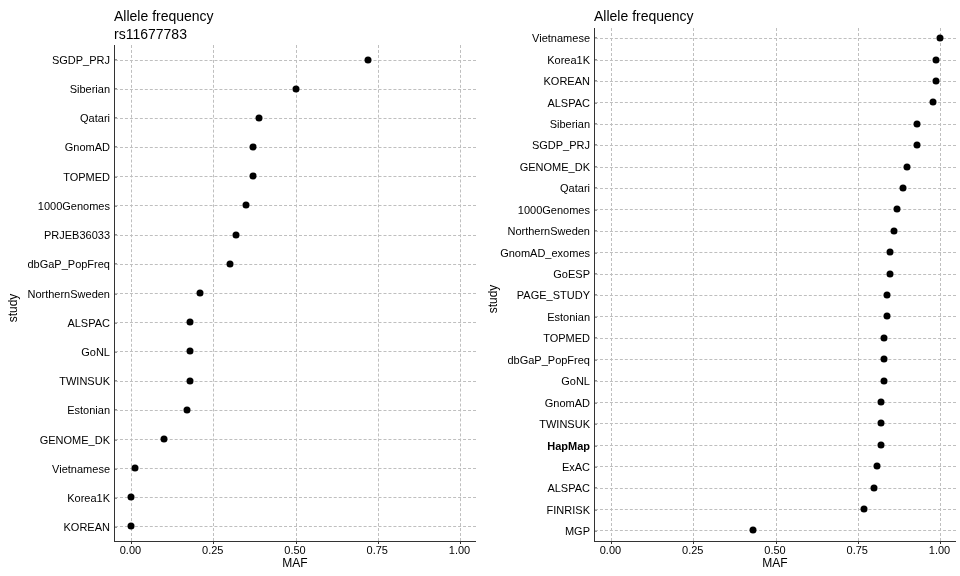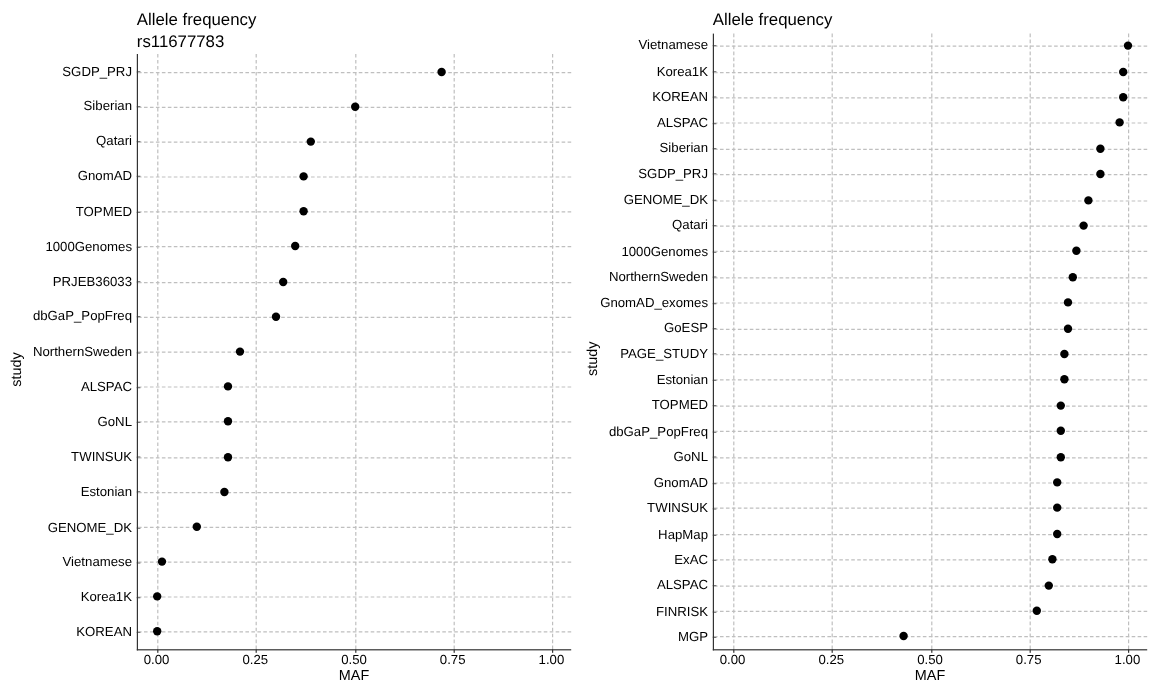--- a/index.html
+++ b/index.html
@@ -287,21 +287,21 @@
             <div class="ytick" style="top: 60.4167%;">TOPMED</div>
             <div class="ytickmark" style="top: 60.4167%;"></div>
             <div class="ytick" style="top: 64.5833%;">dbGaP_PopFreq</div>
             <div class="ytickmark" style="top: 64.5833%;"></div>
             <div class="ytick" style="top: 68.75%;">GoNL</div>
             <div class="ytickmark" style="top: 68.75%;"></div>
             <div class="ytick" style="top: 72.9167%;">GnomAD</div>
             <div class="ytickmark" style="top: 72.9167%;"></div>
             <div class="ytick" style="top: 77.0833%;">TWINSUK</div>
             <div class="ytickmark" style="top: 77.0833%;"></div>
-            <div class="ytick" style="top: 81.25%;">HapMap</div>
+            <div class="ytick" style="top: 81.25%; font-weight: bold;">HapMap</div>
             <div class="ytickmark" style="top: 81.25%;"></div>
             <div class="ytick" style="top: 85.4167%;">ExAC</div>
             <div class="ytickmark" style="top: 85.4167%;"></div>
             <div class="ytick" style="top: 89.5833%;">ALSPAC</div>
             <div class="ytickmark" style="top: 89.5833%;"></div>
             <div class="ytick" style="top: 93.75%;">FINRISK</div>
             <div class="ytickmark" style="top: 93.75%;"></div>
             <div class="ytick" style="top: 97.9167%;">MGP</div>
             <div class="ytickmark" style="top: 97.9167%;"></div>
           </div>

